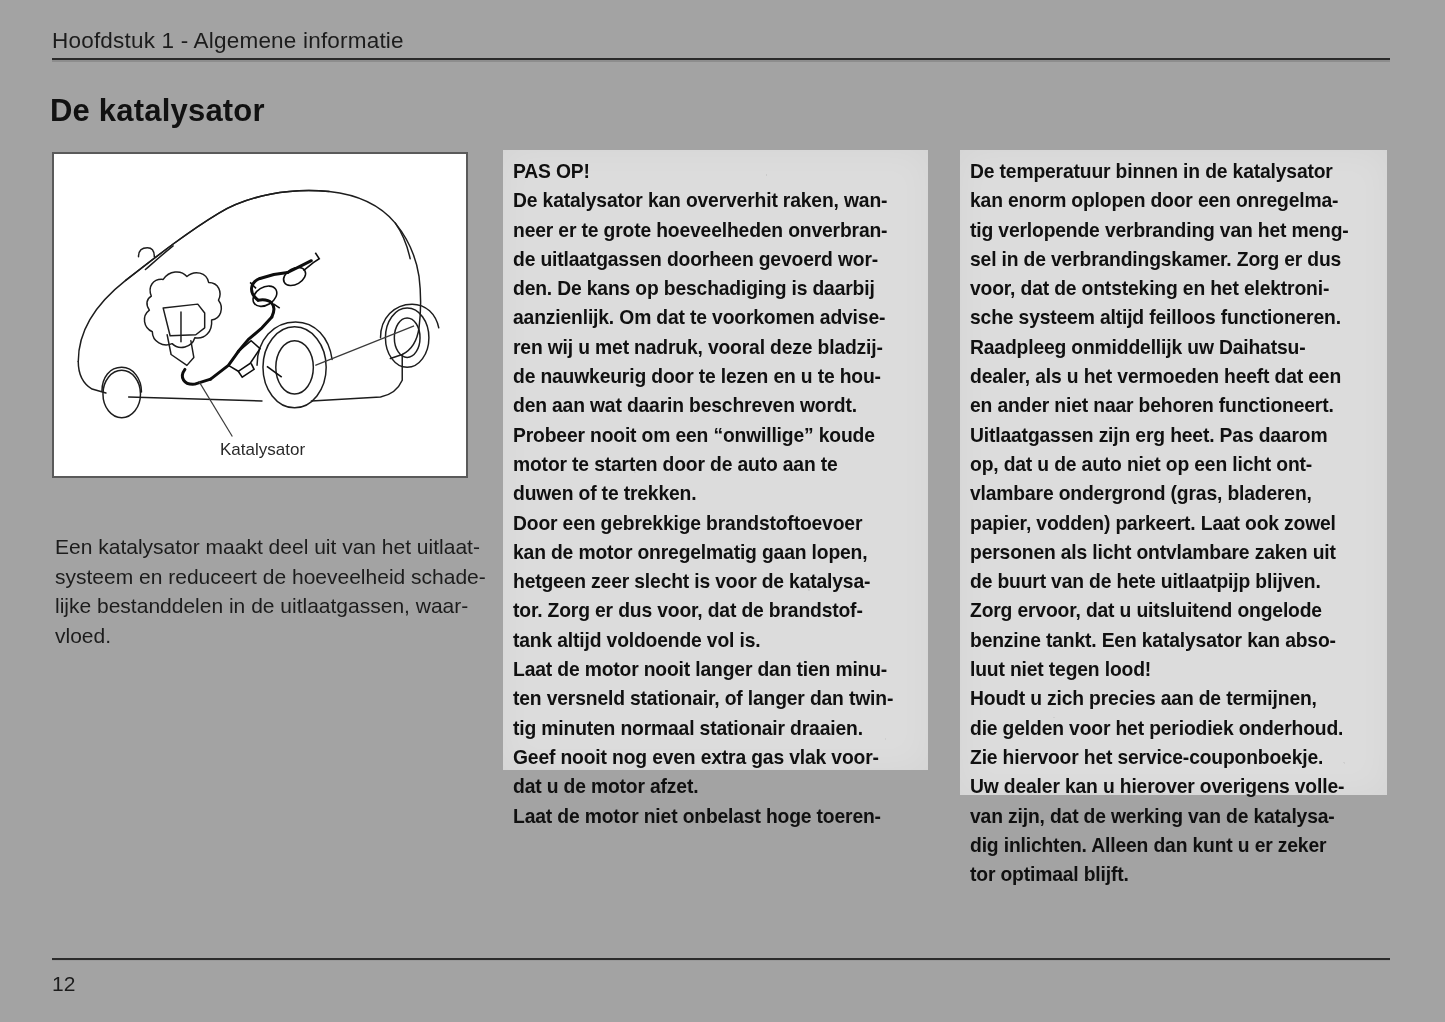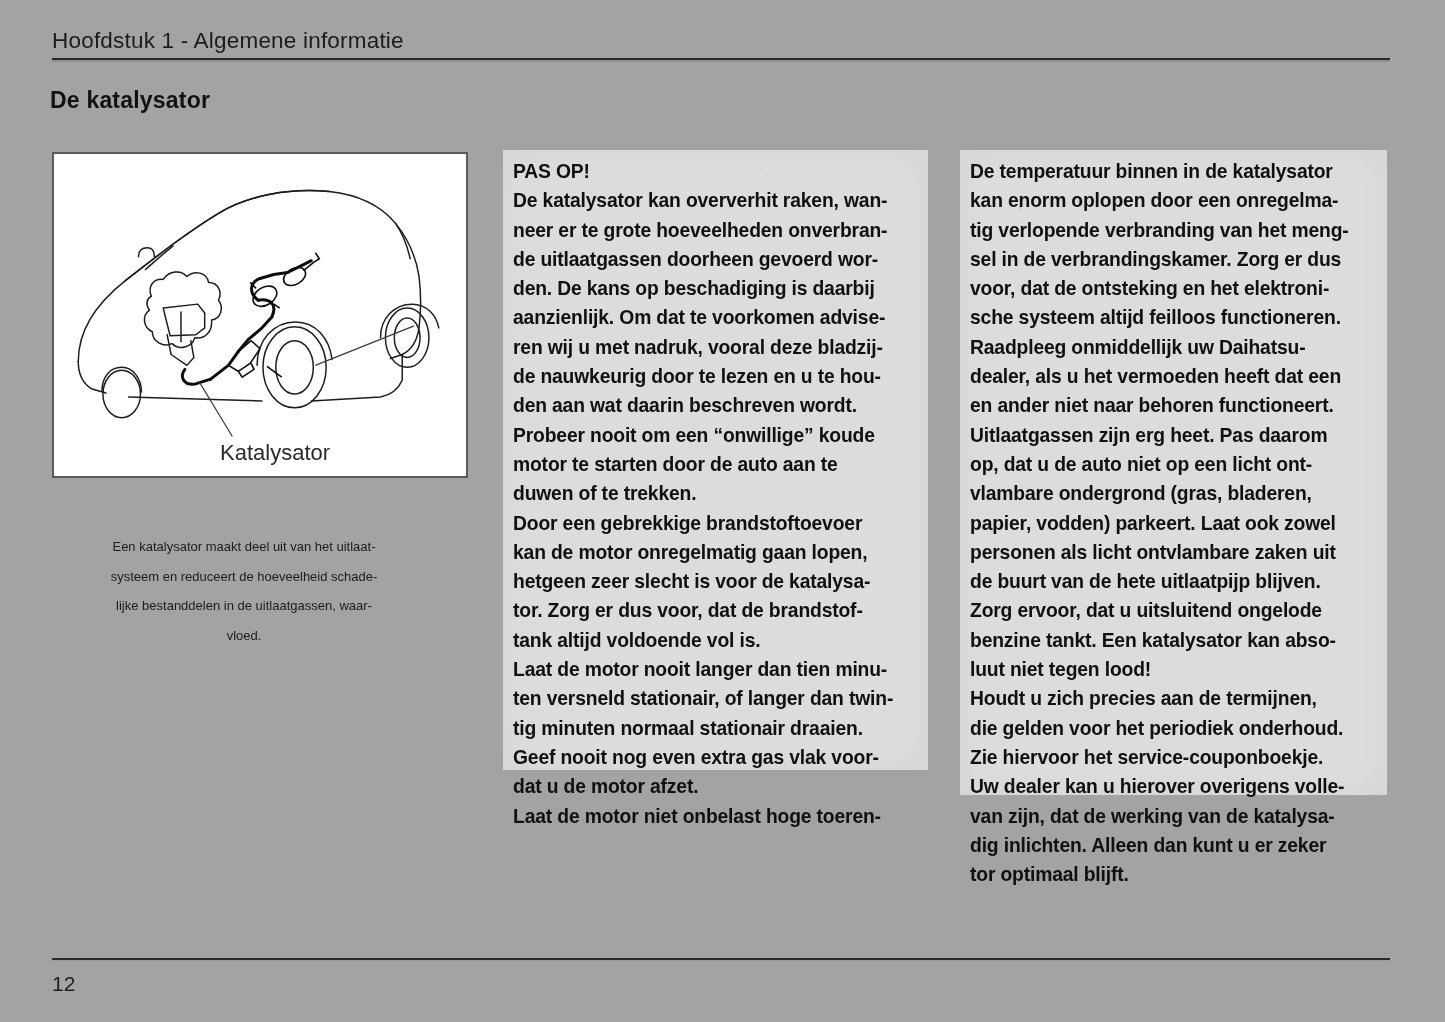--- a/index.html
+++ b/index.html
@@ -38,21 +38,21 @@
     left: 52px;
     top: 58px;
     width: 1338px;
     height: 4px;
     background: linear-gradient(to bottom, #2a2a2a 0 2px, #8d8d8d 2px 4px);
   }
   .page-title {
     position: absolute;
     left: 50px;
     top: 72px;
-    font-size: 23px;
+    font-size: 31px;
     font-weight: bold;
     letter-spacing: 0.2px;
     color: #111111;
     white-space: nowrap;
   }
 
   
   .figure-frame {
     position: absolute;
     left: 52px;
@@ -65,35 +65,34 @@
   }
   .figure-frame svg {
     display: block;
     width: 100%;
     height: 100%;
   }
   .figure-caption {
     position: absolute;
     left: 220px;
     top: 440px;
-    font-size: 22px;
+    font-size: 17px;
     color: #2a2a2a;
     white-space: nowrap;
   }
 
   
   .left-column {
     position: absolute;
-    left: 34px;
+    left: 55px;
     top: 532px;
     width: 420px;
-    font-size: 13px;
+    font-size: 21px;
     line-height: 29.6px;
     color: #1c1c1c;
-    text-align: center;
   }
   .left-column .ln {
     display: block;
     white-space: nowrap;
   }
 
   
   .warn-box {
     position: absolute;
     background: #dcdcdc;

